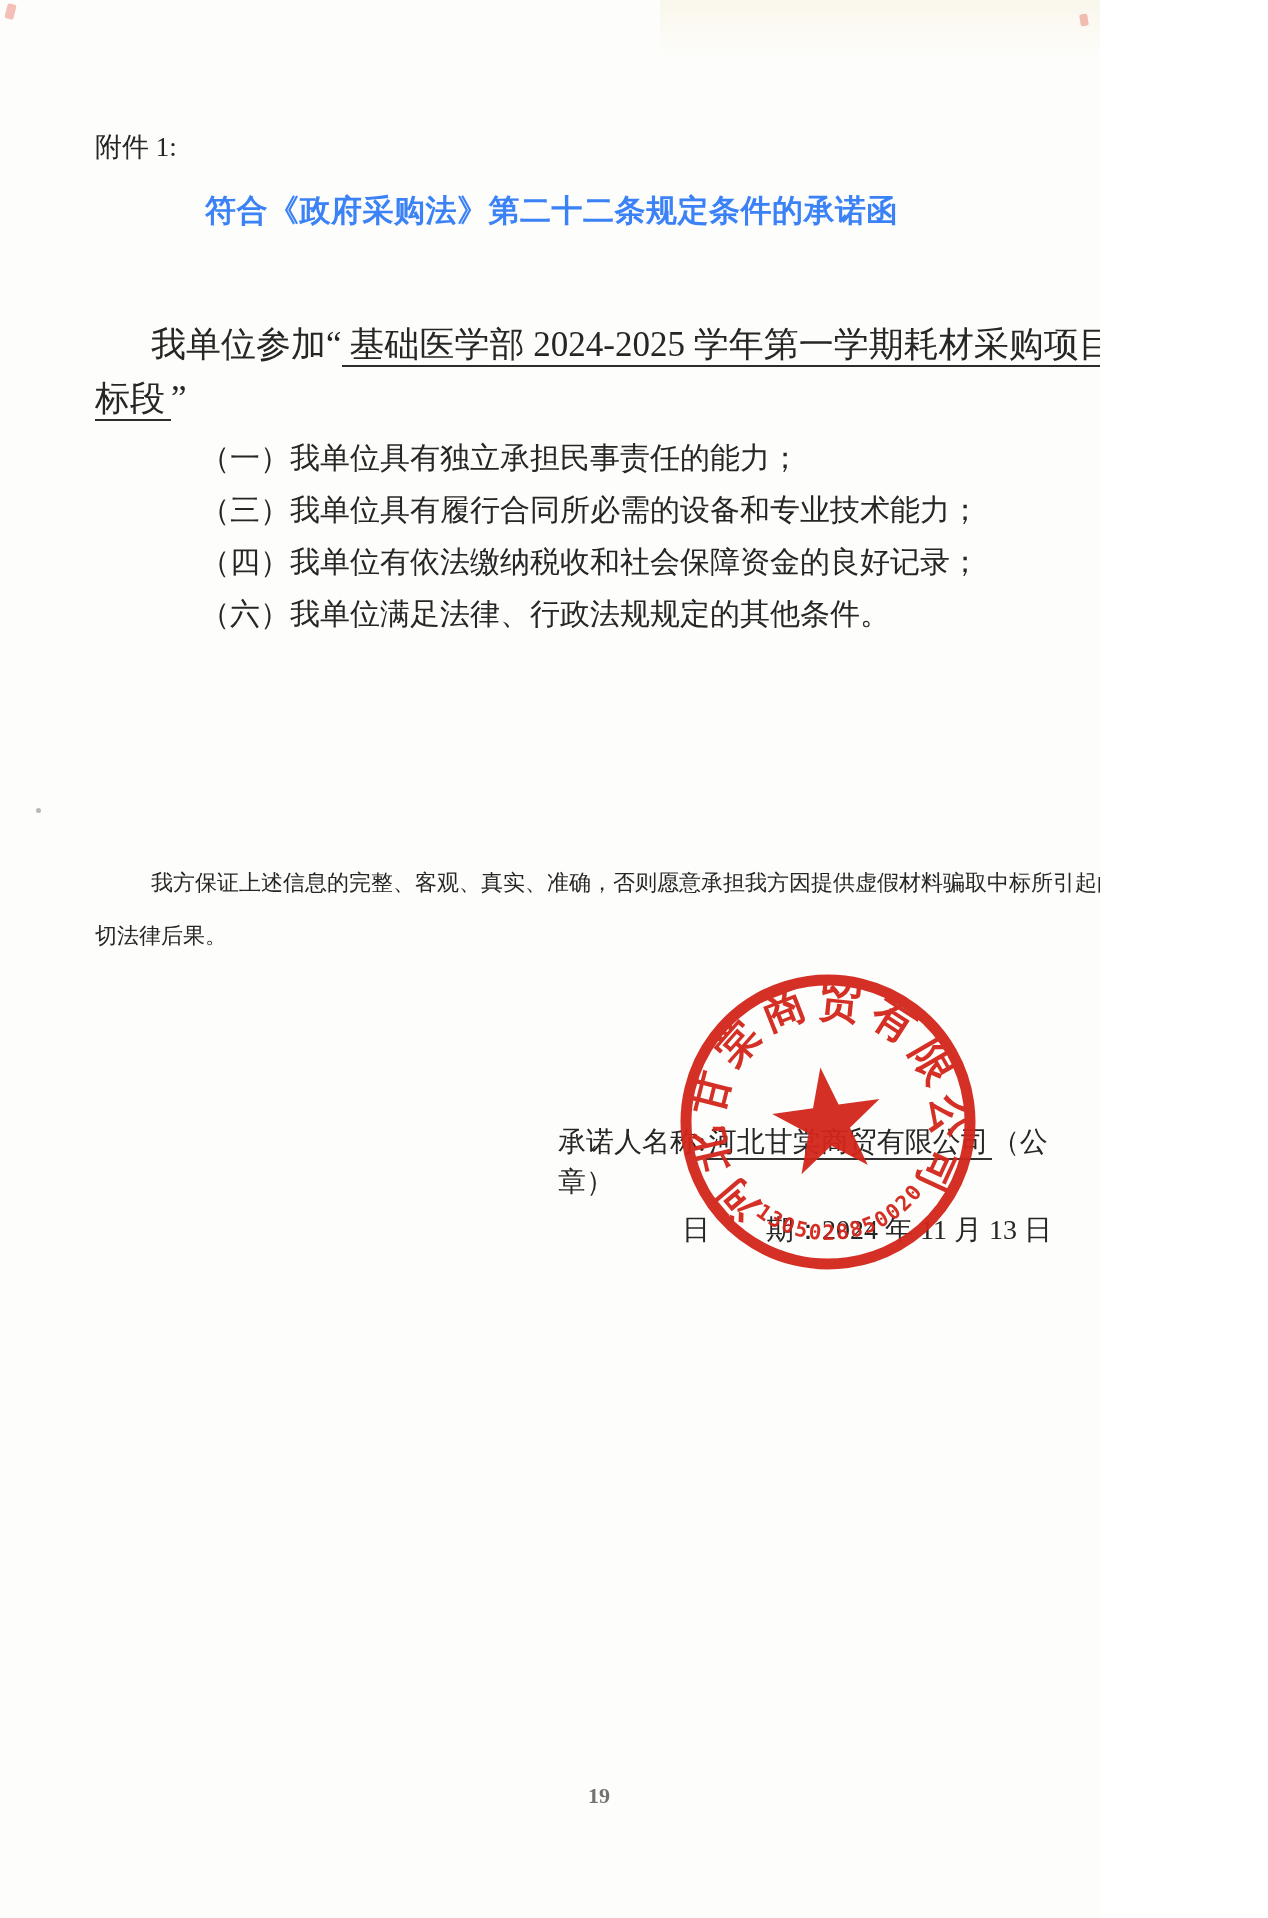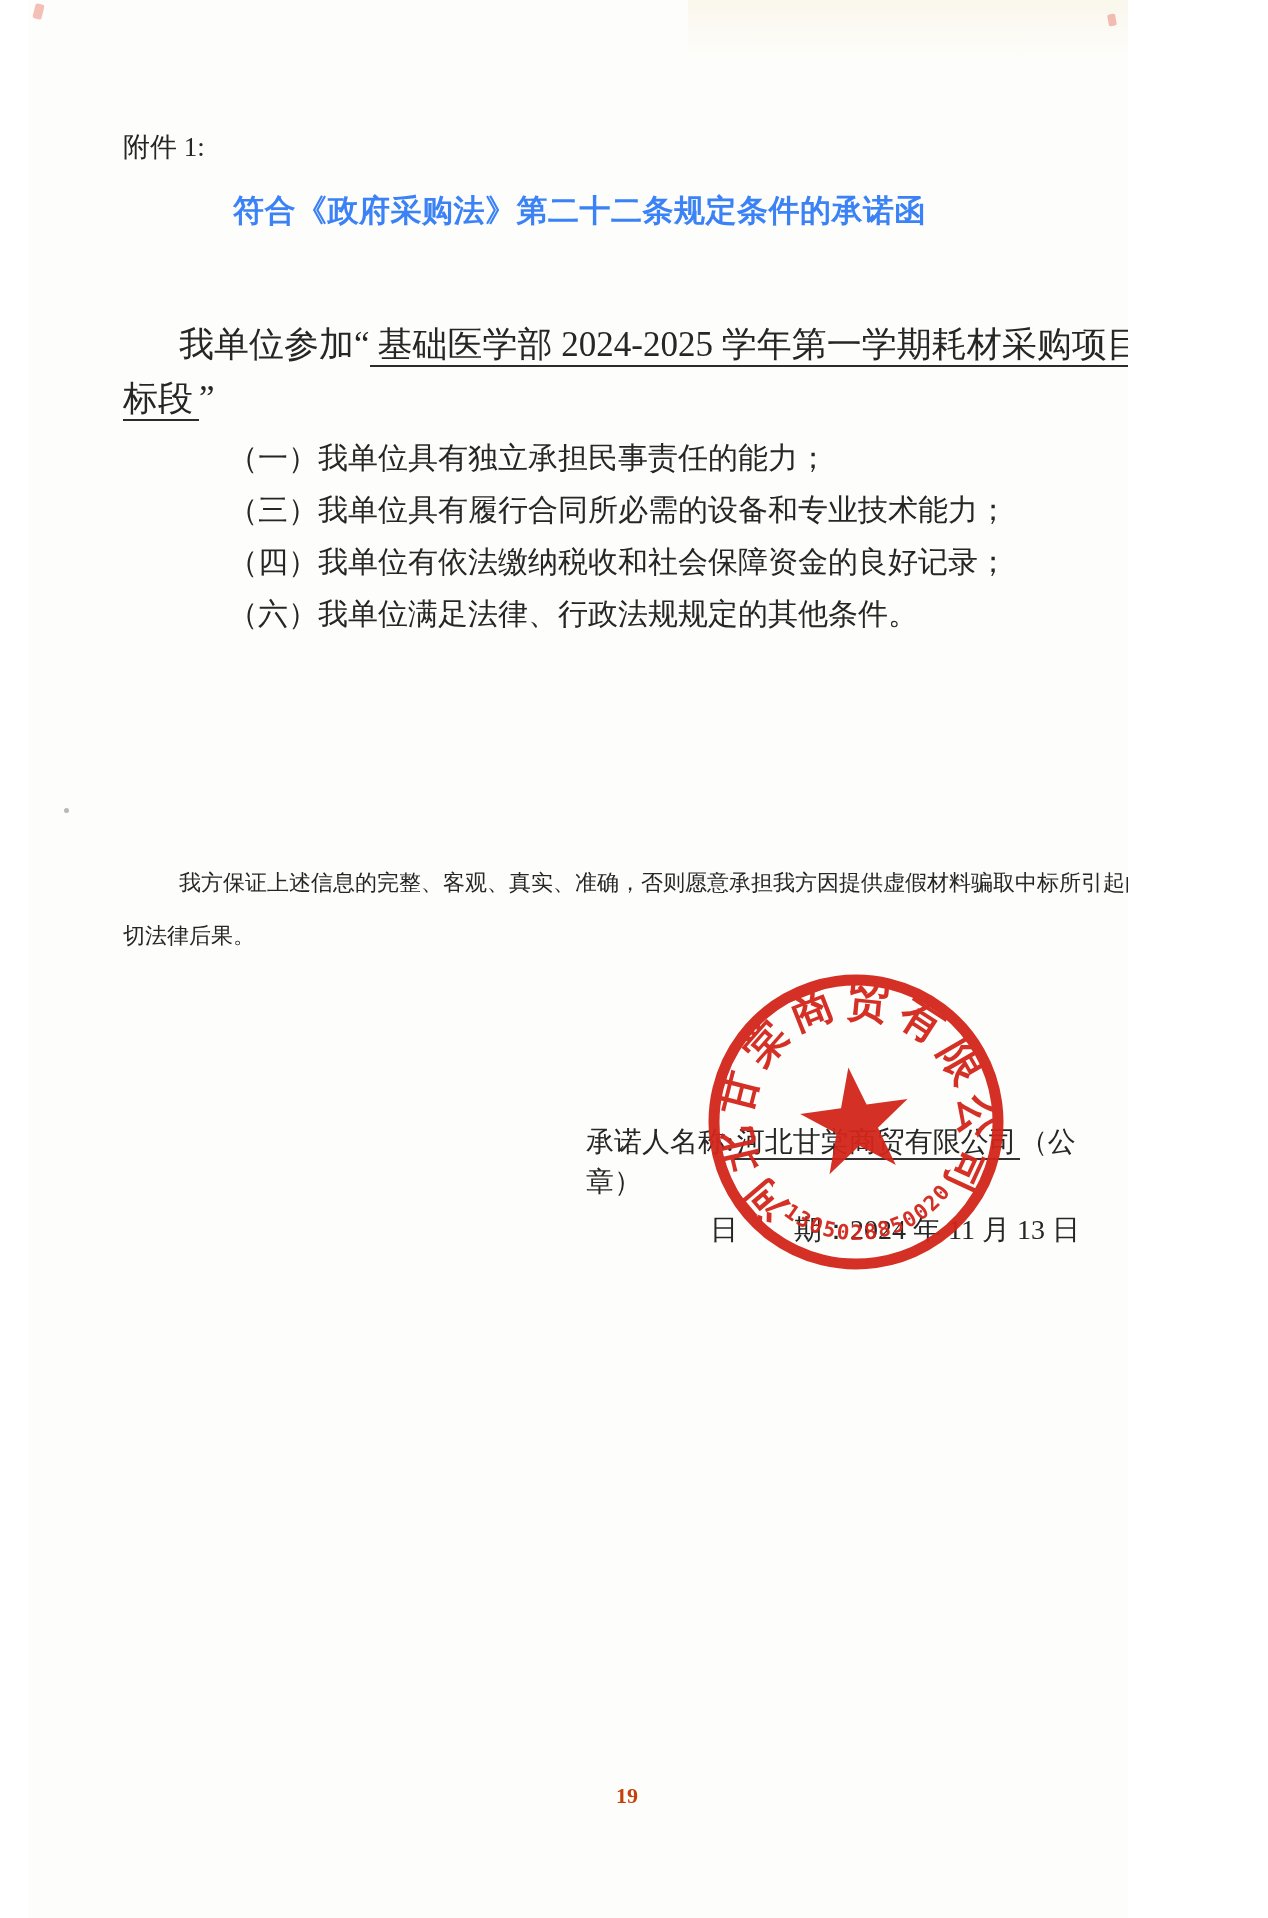--- a/index.html
+++ b/index.html
@@ -1,21 +1,20 @@
 <!DOCTYPE html>
 <html><head>
 <meta charset="utf-8">
 <style>
   html,body { margin:0; padding:0; background:#ffffff; }
   .page {
     position:relative; width:1100px; height:1918px;
     background:#fdfdfb; overflow:hidden;
     font-family:"Liberation Serif","DejaVu Serif",serif;
     color:#262626;
-    margin-left:28px;
   }
   .cream-tint {
     position:absolute; top:0; right:0; width:440px; height:60px;
     background:linear-gradient(to bottom, #f7f2df, rgba(255,255,255,0));
     opacity:.55; pointer-events:none;
   }
   .corner-mark { position:absolute; background:#e04a3a; opacity:.35; border-radius:2px; }
   .corner-mark.left  { left:6px;  top:4px;  width:9px;  height:15px; transform:rotate(14deg); }
   .corner-mark.right { right:12px; top:14px; width:8px; height:12px; transform:rotate(-10deg); }
 
@@ -50,21 +49,21 @@
     transform:rotate(-8deg); z-index:2; pointer-events:none; }
   .stamp svg { mix-blend-mode:multiply; opacity:.95; }
   .seal-ring { fill:none; stroke:#d2241a; stroke-width:11px; }
   .seal-star { fill:#d2241a; }
   .seal-text { font-family:"Liberation Serif","DejaVu Serif",serif; font-weight:700;
     font-size:43px; fill:#d2241a; }
   .seal-num  { font-family:"DejaVu Sans Mono","Liberation Mono",monospace; font-weight:700;
     font-size:21px; fill:#d2241a; letter-spacing:2px; }
 
   .page-number { position:absolute; left:0; top:1783px; width:1198px; text-align:center;
-    font-size:22px; font-weight:700; color:#c2410c; }
+    font-size:22px; font-weight:700; color:#737373; }
 </style>
 </head>
 <body>
 
 <div class="page">
   <div class="cream-tint"></div>
   <div class="corner-mark left"></div>
   <div class="corner-mark right"></div>
 
   <div class="attachment">附件 1:</div>

